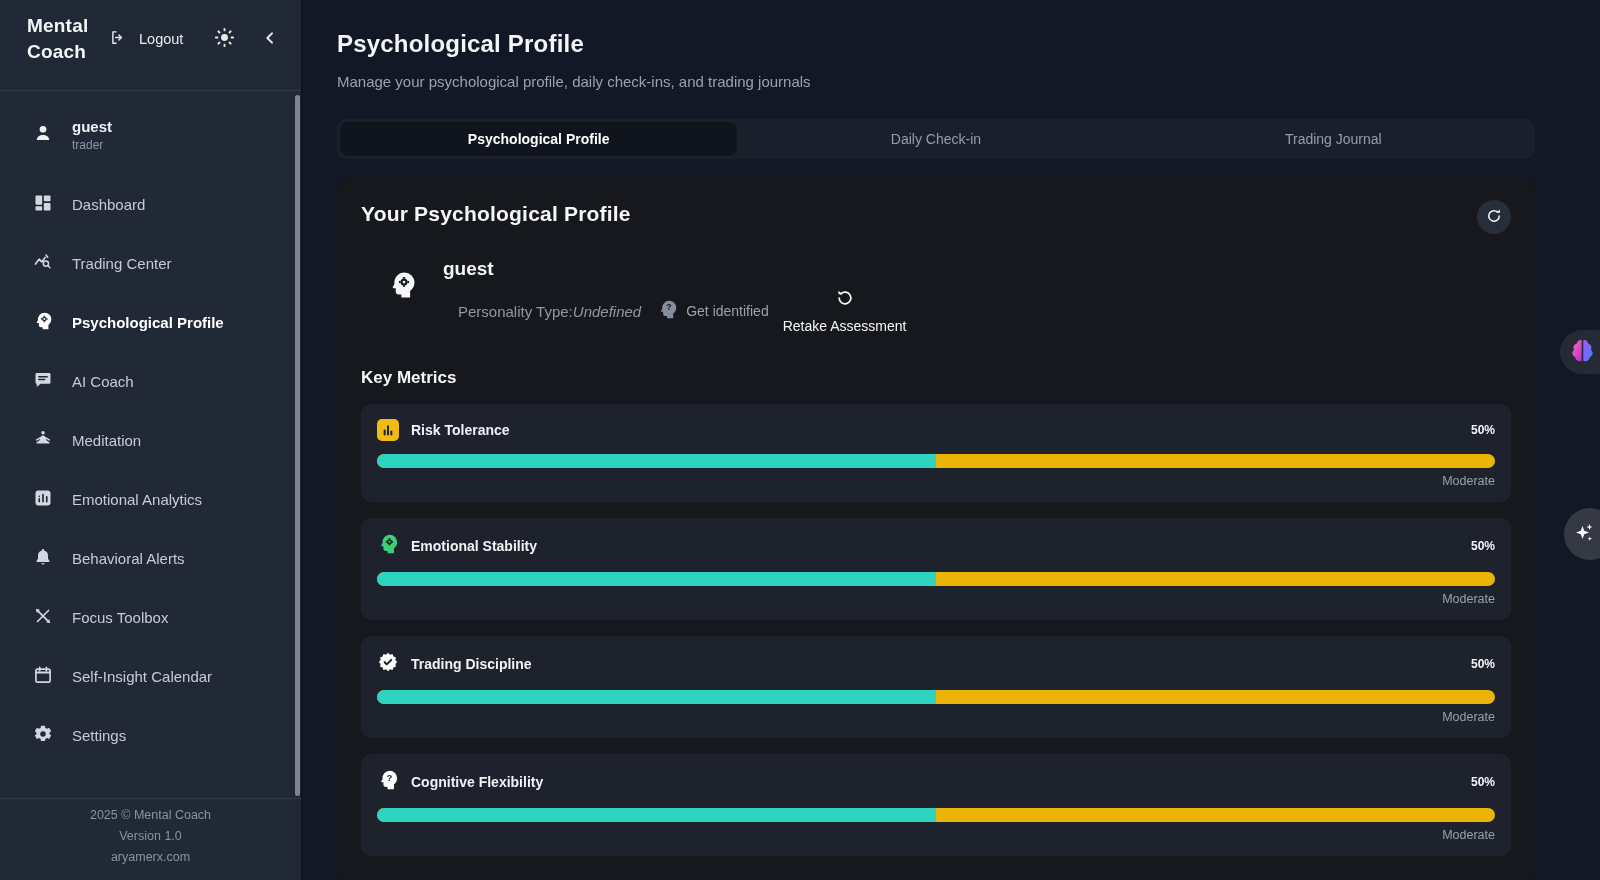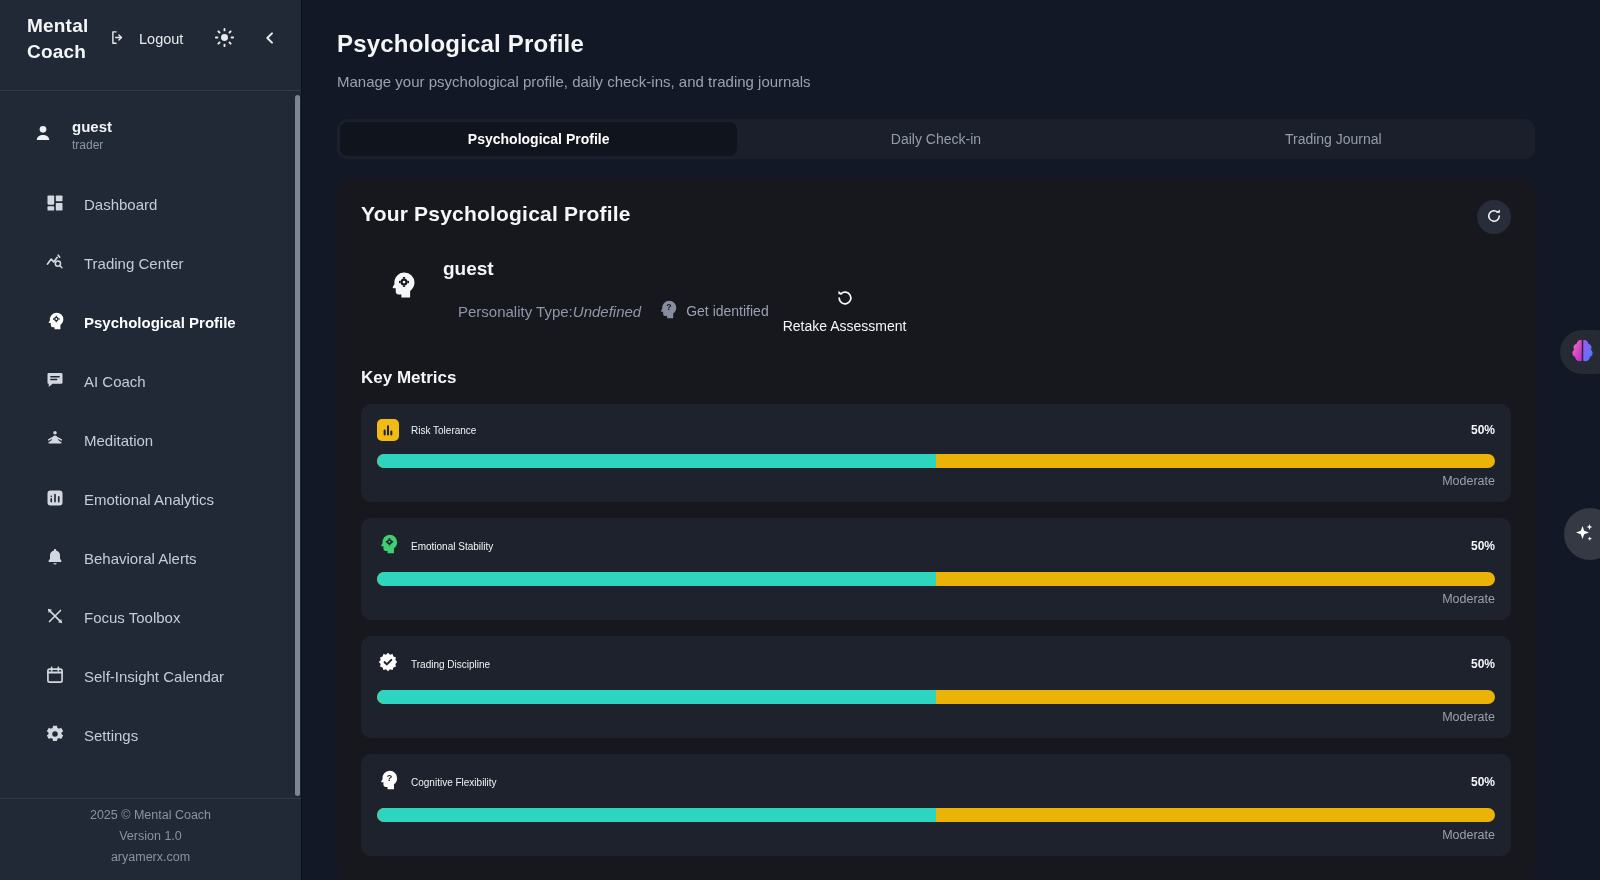--- a/index.html
+++ b/index.html
@@ -37,21 +37,21 @@
     position:absolute; right:1px; top:4px; bottom:2px; width:5px;
     background:#8d95a1; border-radius:3px; opacity:.85;
   }
   .sb-user { display:flex; align-items:center; gap:19px; padding:0 20px 0 33px; margin-bottom:23px; }
   .sb-user svg { width:20px; height:20px; flex:none; }
   .sb-user-name { font-size:15px; font-weight:700; color:#f0f2f5; line-height:18px; }
   .sb-user-role { font-size:12px; color:#8d95a4; margin-top:2px; }
 
   .nav-item {
     height:59px; display:flex; align-items:center; gap:19px;
-    padding-left:45px; cursor:pointer; color:#c6ccd7; font-size:15px;
+    padding-left:33px; cursor:pointer; color:#c6ccd7; font-size:15px;
   }
   .nav-item svg { width:20px; height:20px; flex:none; color:#d3d8e0; }
   .nav-item.active { color:#ffffff; font-weight:700; }
   .nav-item.active svg { color:#ffffff; }
 
   .sb-footer {
     border-top:1px solid #323a49;
     text-align:center; padding:6px 10px 12px;
     font-size:12.5px; color:#8a92a2; line-height:21px;
   }
@@ -103,21 +103,21 @@
   .retake-btn span { font-size:14px; color:#f5f6f8; }
 
   .metrics-heading { margin-top:34px; font-size:17px; font-weight:700; }
 
   .metric-row {
     margin-top:16px; background:#1e222c; border-radius:10px;
     padding:15px 16px 14px; margin-bottom:7px;
   }
   .metric-top { display:flex; align-items:center; justify-content:space-between; }
   .metric-label-wrap { display:flex; align-items:center; gap:12px; }
-  .metric-label { font-size:10px; font-weight:400; color:#f2f3f6; }
+  .metric-label { font-size:14px; font-weight:700; color:#f2f3f6; }
   .metric-value { font-size:12px; font-weight:700; }
   .mi-square {
     width:22px; height:22px; border-radius:5px; background:#f2bb13;
     display:flex; align-items:center; justify-content:center;
   }
   .mi-square svg { width:14px; height:14px; }
   .mi-head svg { width:22px; height:22px; }
   .mi-badge svg { width:22px; height:22px; color:#ffffff; }
   .bar {
     margin-top:13px; height:14px; border-radius:7px;

